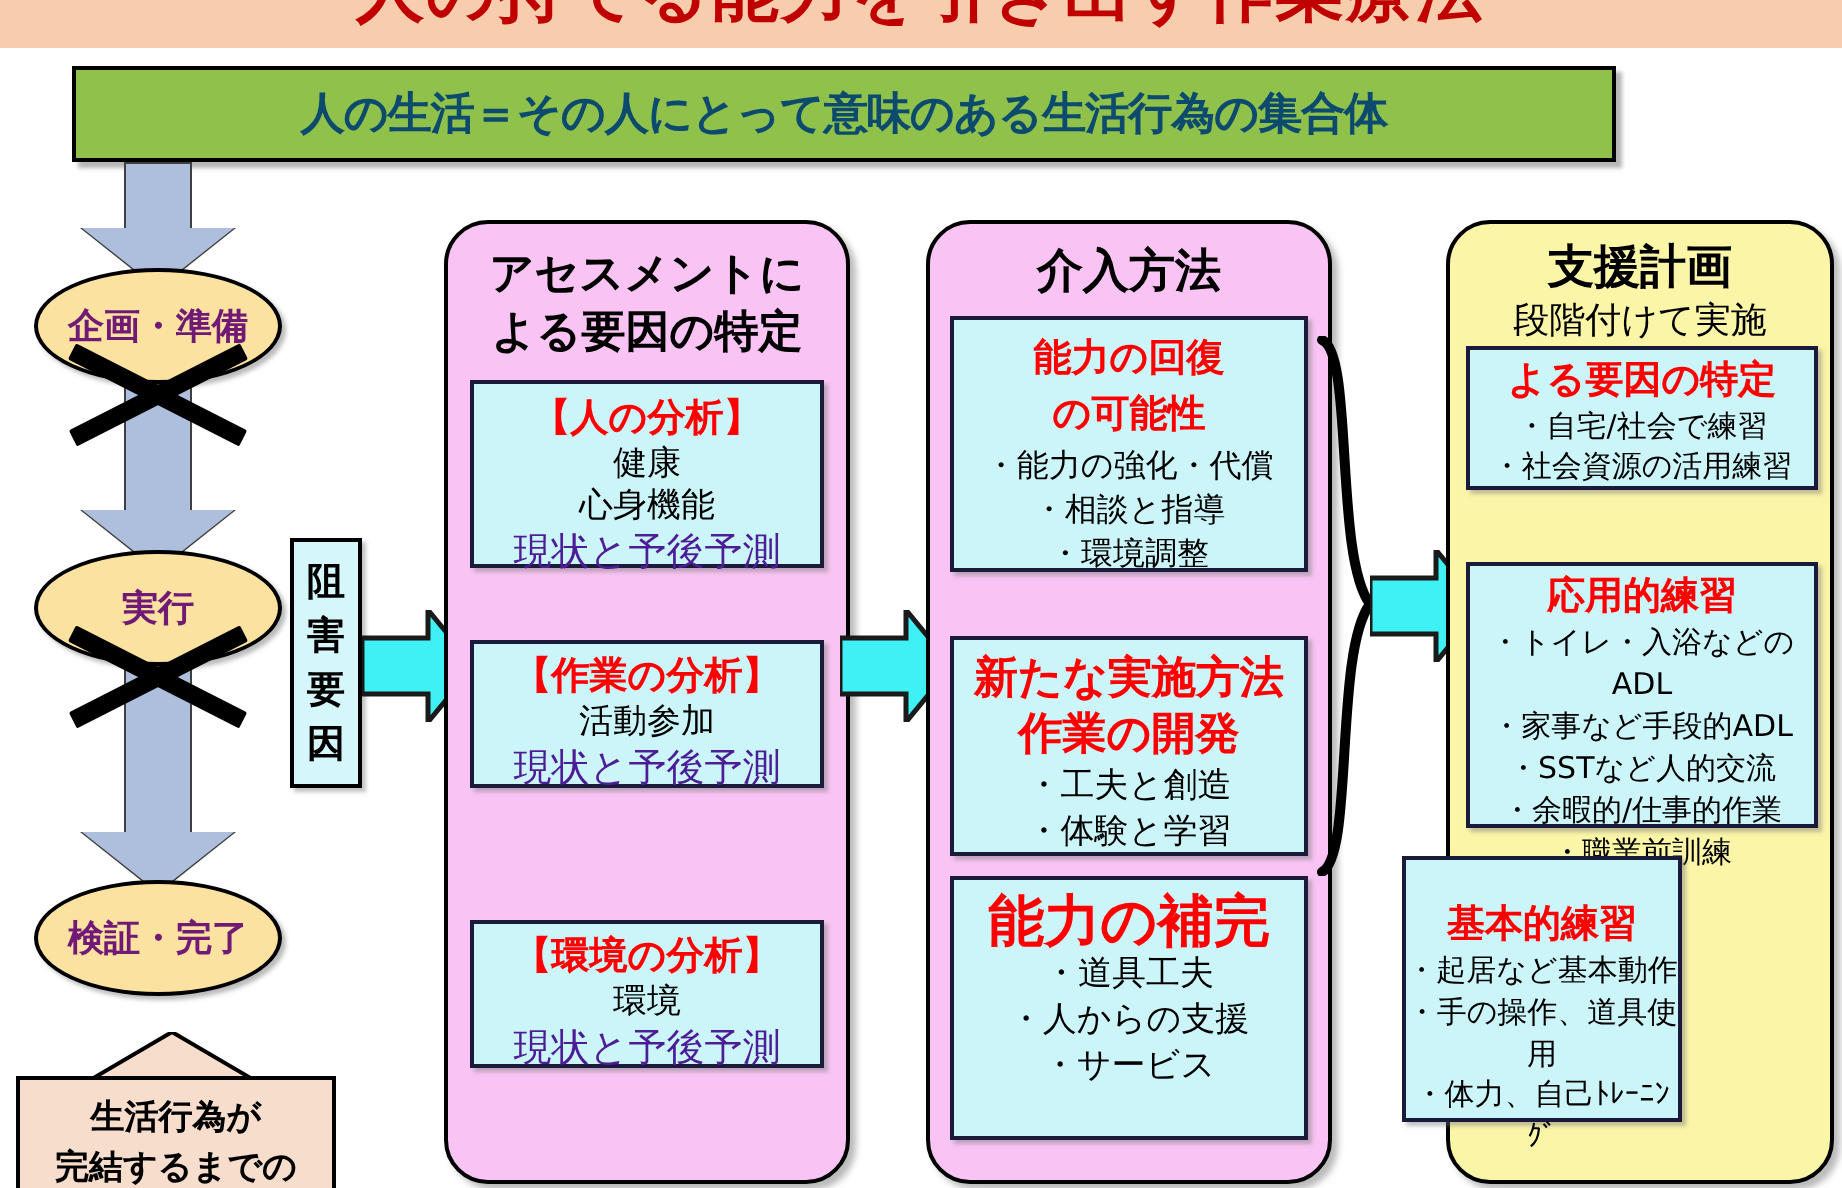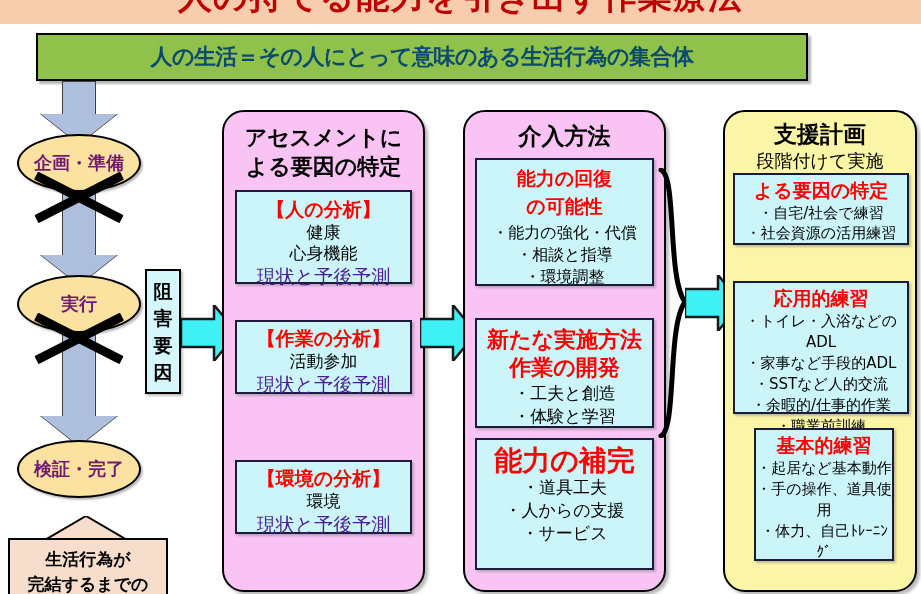--- a/index.html
+++ b/index.html
@@ -272,20 +272,20 @@
 
   <div class="subbox" style="left:733px; top:281px; width:176px; height:133px; padding-top:3px;">
     <div class="sub-head" style="font-size:19px; line-height:25px;">応用的練習</div>
     <div class="sub-line" style="font-size:15px; line-height:21px;">・トイレ・入浴などのADL</div>
     <div class="sub-line" style="font-size:15px; line-height:21px;">・家事など手段的ADL</div>
     <div class="sub-line" style="font-size:15px; line-height:21px;">・SSTなど人的交流</div>
     <div class="sub-line" style="font-size:15px; line-height:21px;">・余暇的/仕事的作業</div>
     <div class="sub-line" style="font-size:15px; line-height:21px;">・職業前訓練</div>
   </div>
 
-  <div class="subbox" style="left:754px; top:428px; width:140px; height:133px; padding-top:3px;">
+  <div class="subbox" style="left:701px; top:428px; width:140px; height:133px; padding-top:20px;">
     <div class="sub-head" style="font-size:19px; line-height:25px;">基本的練習</div>
     <div class="sub-line" style="font-size:15px; line-height:21px;">・起居など基本動作</div>
     <div class="sub-line" style="font-size:15px; line-height:21px;">・手の操作、道具使用</div>
     <div class="sub-line" style="font-size:15px; line-height:21px;font-family:Liberation Serif, serif;">・体力、自己ﾄﾚｰﾆﾝｸﾞ</div>
   </div>
 
 </div>
 
 </body></html>

